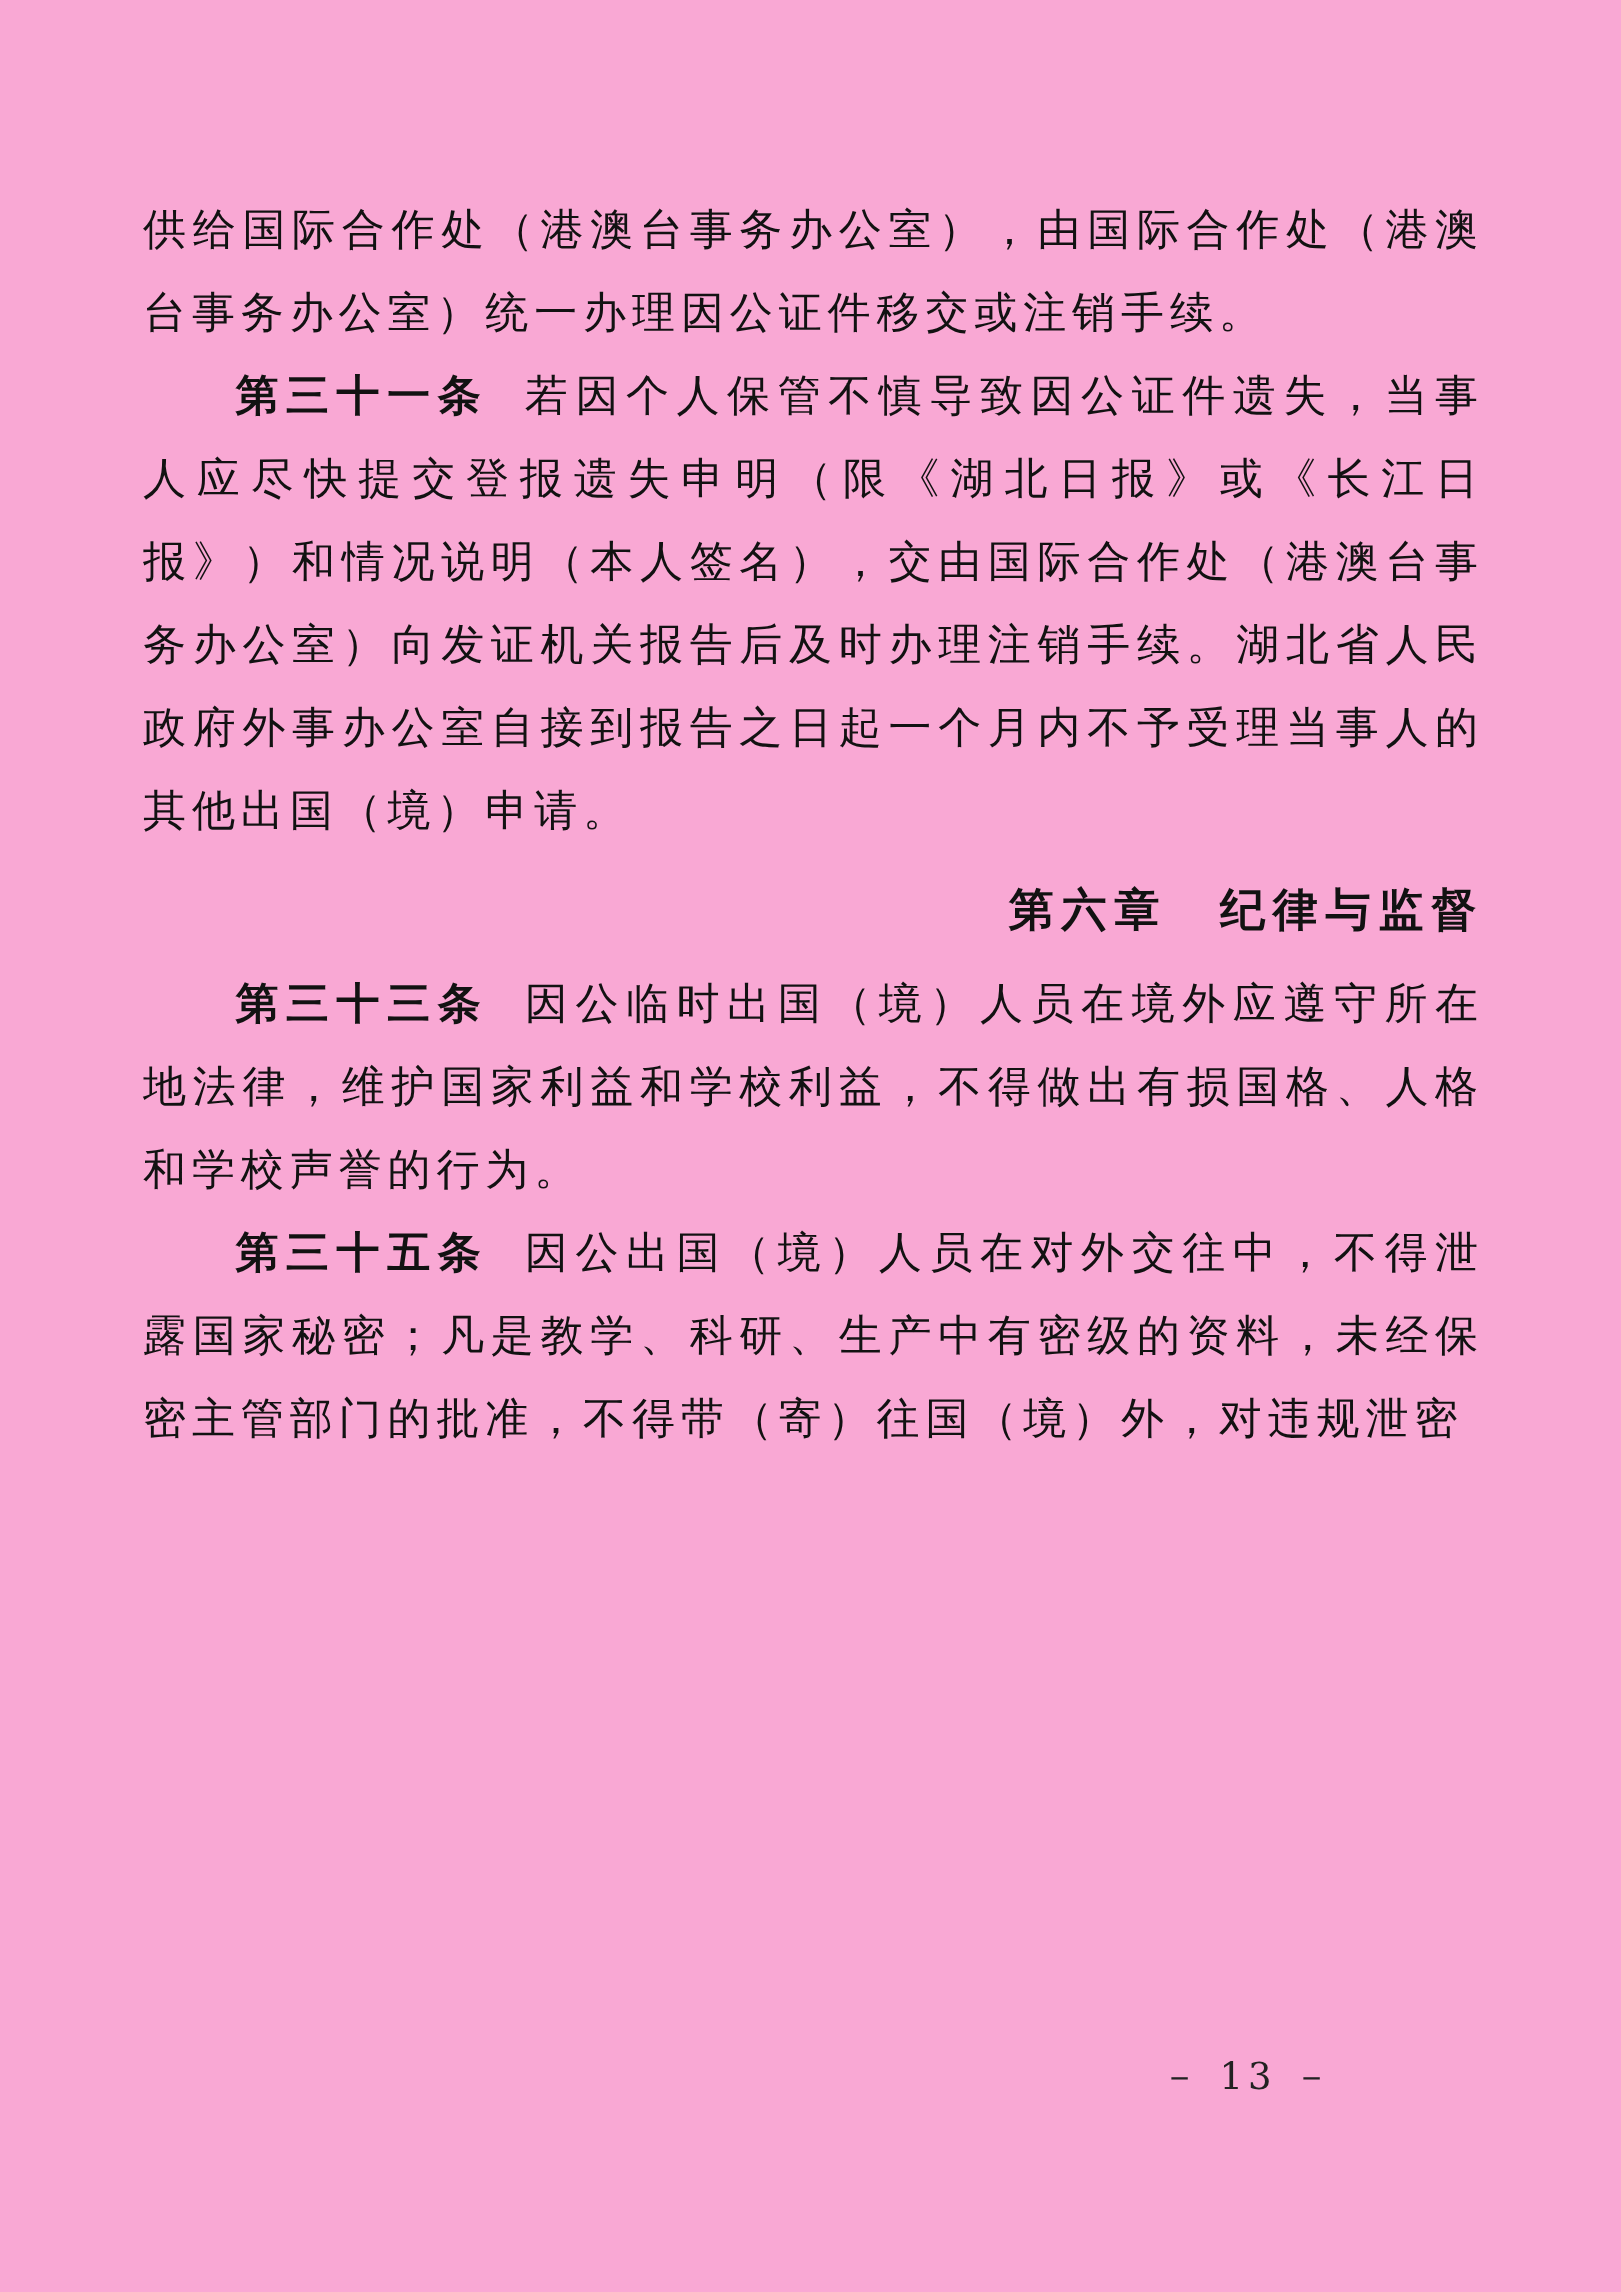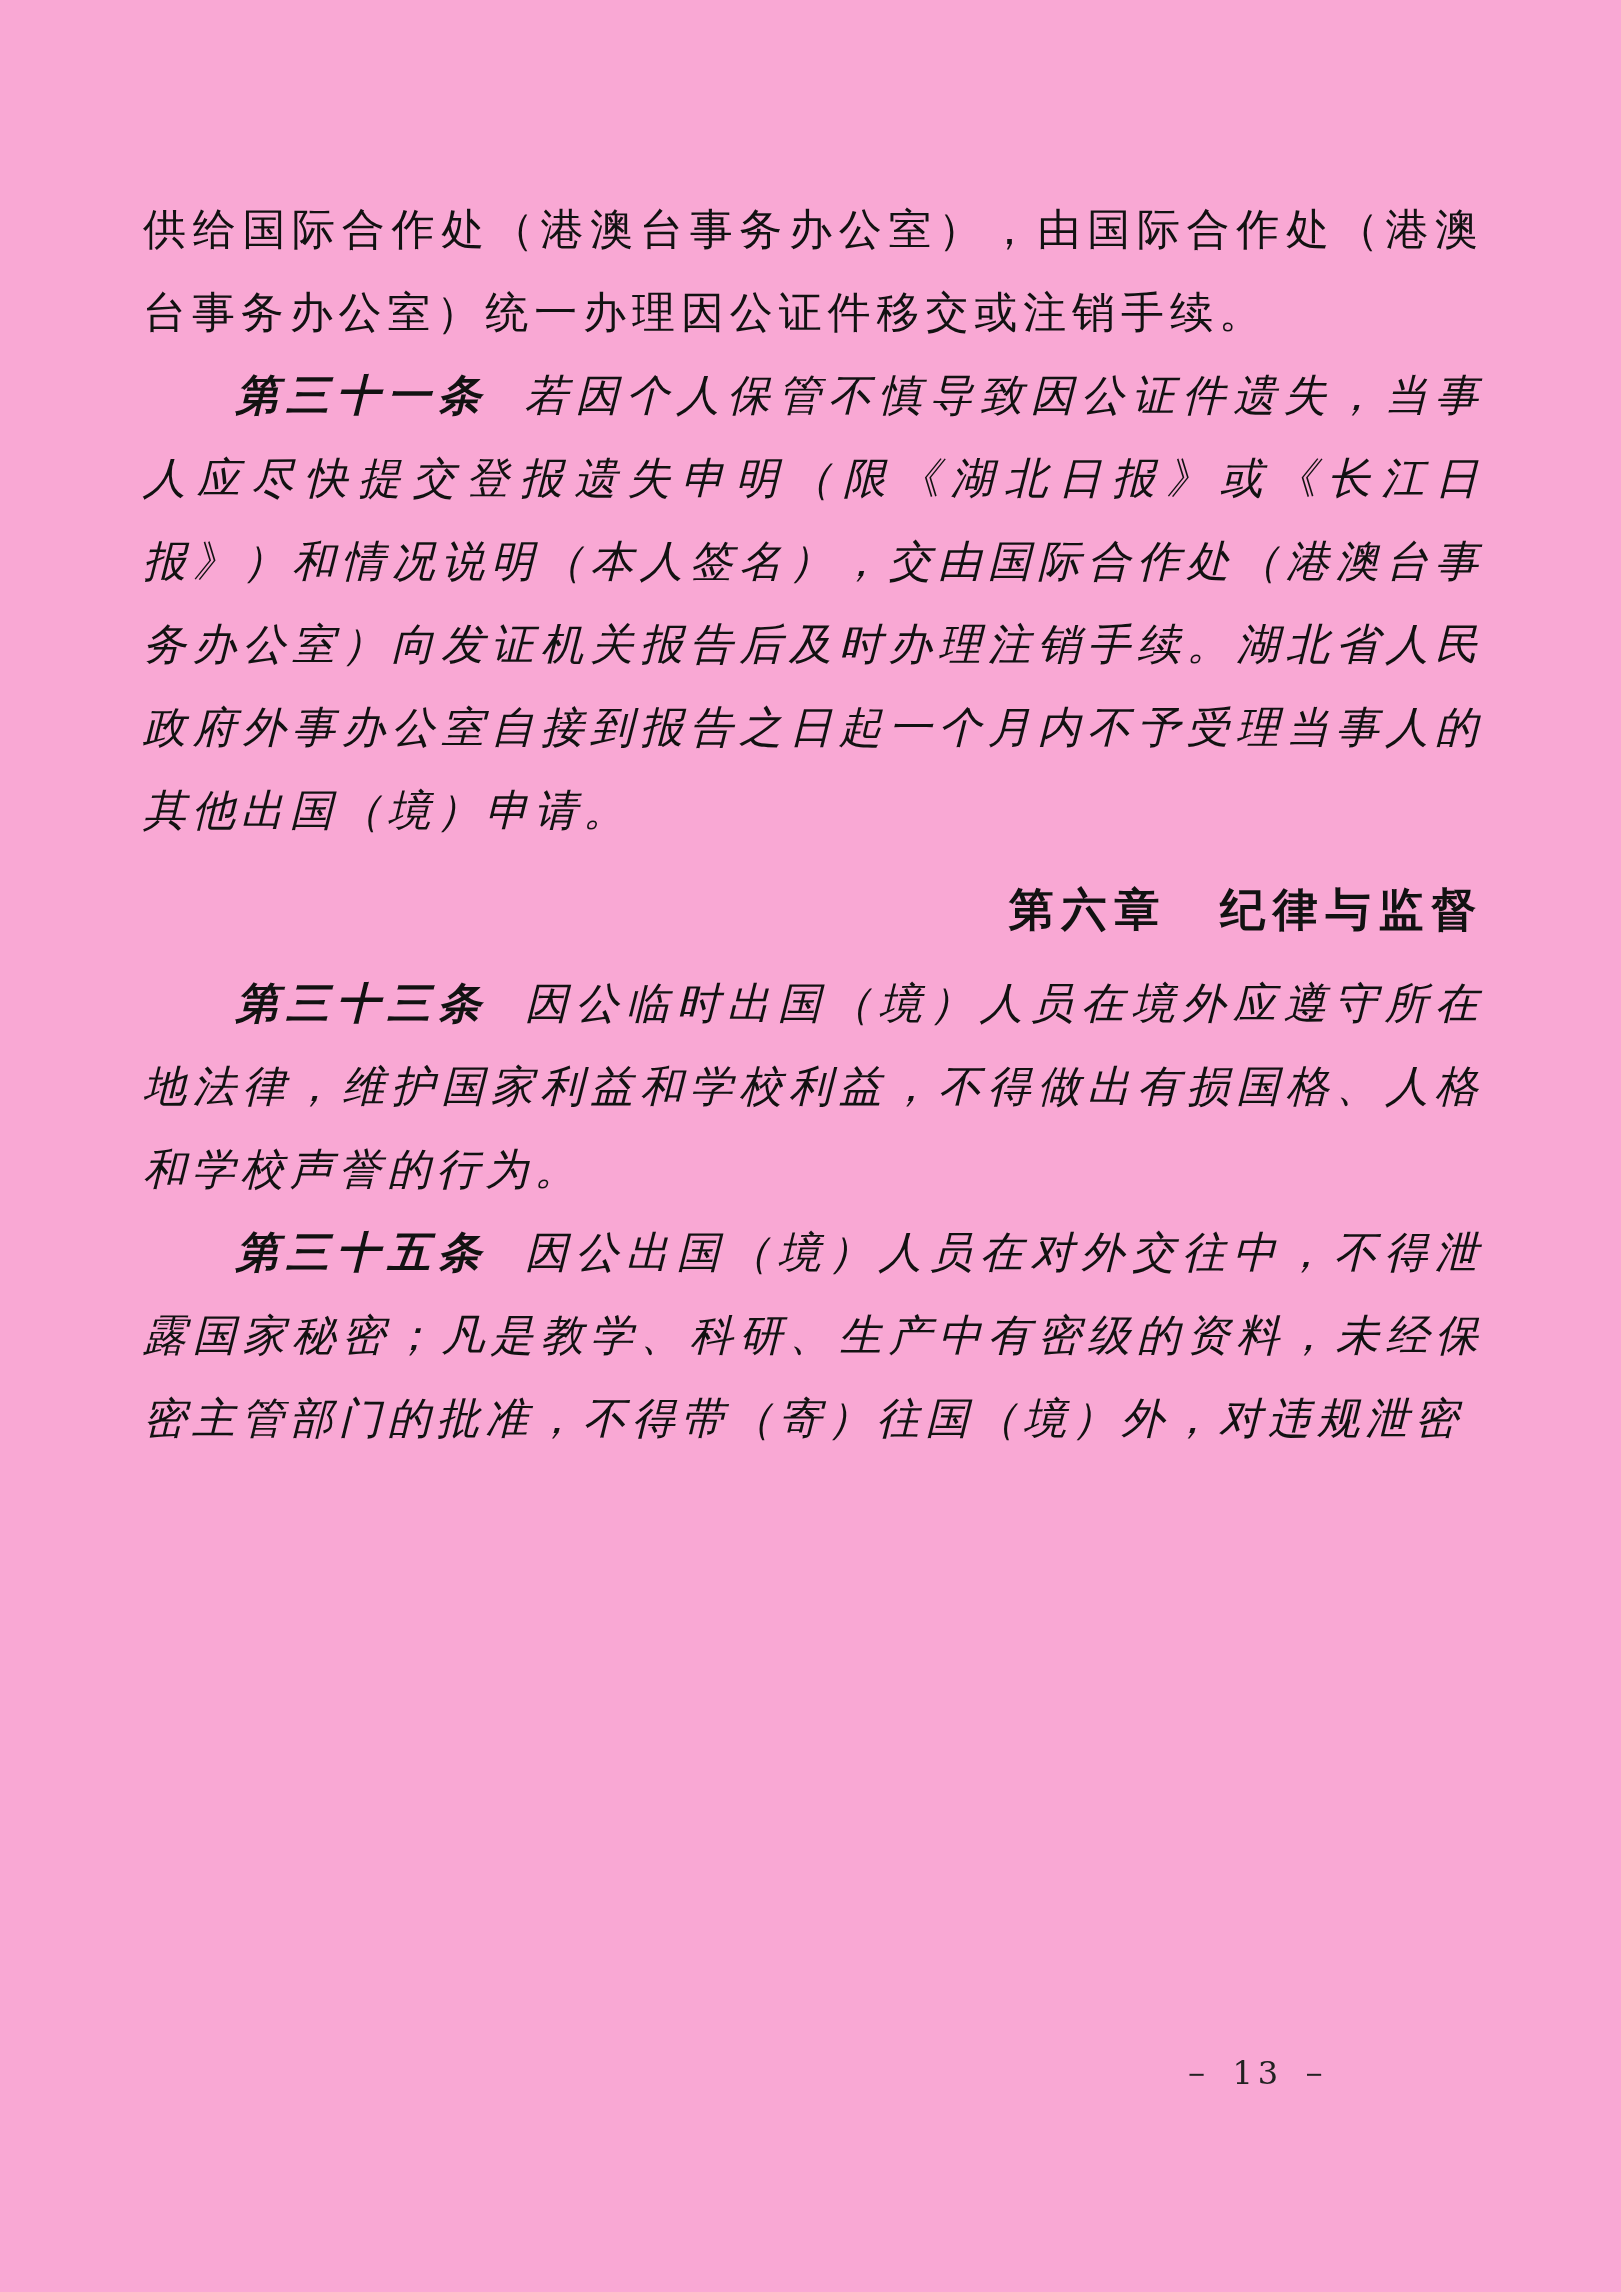--- a/index.html
+++ b/index.html
@@ -17,40 +17,40 @@
     position: absolute;
     left: 143px;
     top: 188px;
     width: 1341px;
     font-size: 43px;
     line-height: 83px;
     letter-spacing: 5.9px;
     text-align: justify;
   }
   p.para { margin: 0; }
-  p.indent { text-indent: 2.15em; font-style: italic; }
+  p.indent { text-indent: 2.15em; }
   .article-number {
     font-weight: bold;
     margin-right: 0.85em;
   }
   .chapter-heading {
     margin: 15.7px 0 11.8px 0;
     font-size: 45px;
     line-height: 83px;
     font-weight: bold;
     text-align: right;
     text-indent: 0;
     letter-spacing: 7.8px;
     font-family: "DejaVu Sans", "Liberation Sans", sans-serif;
   }
   .page-number {
     position: absolute;
     top: 2052px;
     right: 286px;
-    font-size: 32px;
+    font-size: 37px;
     letter-spacing: 4.9px;
     color: #222;
     font-family: "DejaVu Serif", "Liberation Serif", serif;
   }
 </style>
 </head>
 <body>
 
 <div class="page">
   <main class="body-text" id="blocks">

